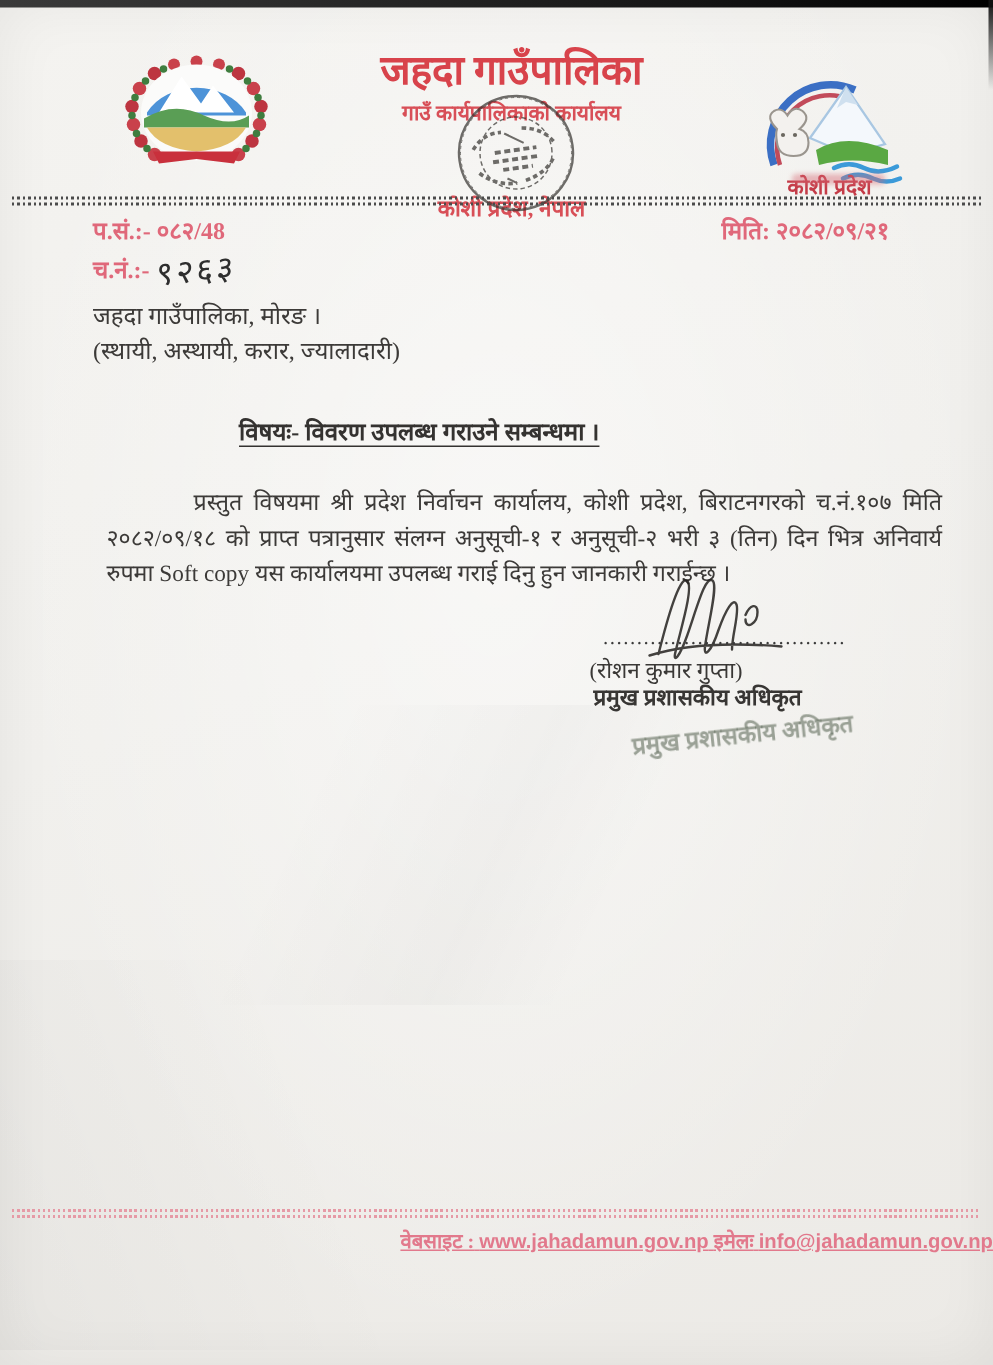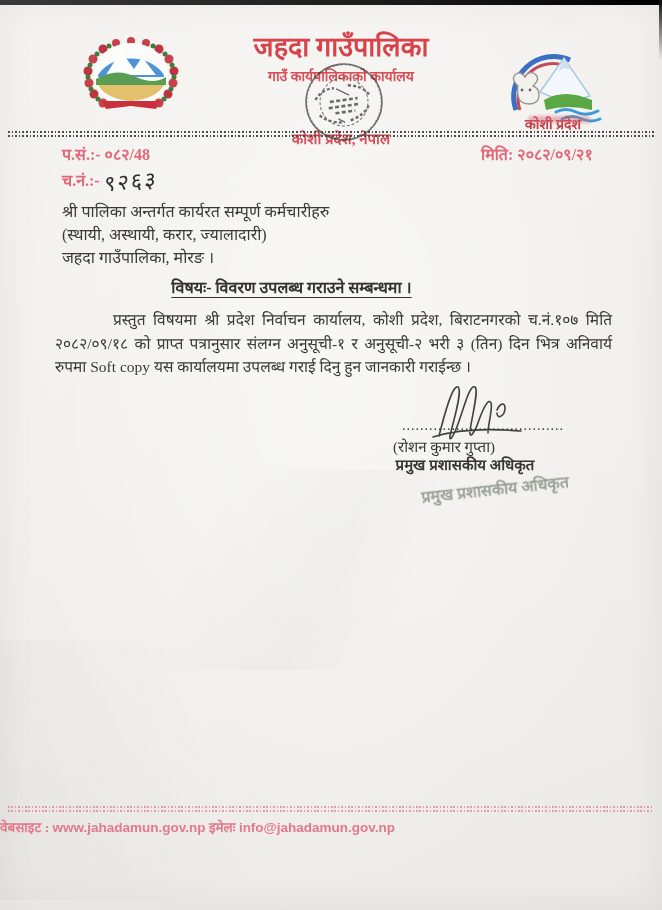--- a/index.html
+++ b/index.html
@@ -43,43 +43,43 @@
   
   .ref-left{position:absolute;left:62px;top:142px;color:#e0687a;font-size:16px;font-weight:bold;line-height:26px;}
   .ref-right{position:absolute;left:481px;top:142px;color:#e0687a;font-size:16px;font-weight:bold;line-height:26px;}
   .handwritten{display:inline-block;font-size:22px;color:#2e2e2e;font-weight:normal;
     transform:rotate(-5deg) skewX(-8deg);letter-spacing:2px;vertical-align:-3px;}
 
   
   .recipient{position:absolute;left:62px;top:200px;color:#3c3a38;font-size:16px;line-height:23px;}
 
   
-  .subject{position:absolute;left:12px;top:276px;width:559px;text-align:center;
+  .subject{position:absolute;left:0;top:276px;width:559px;text-align:center;
     color:#343230;font-size:16px;font-weight:bold;}
   .subject span{text-decoration:underline;text-underline-offset:4px;}
 
   
   .body-par{position:absolute;left:55px;top:308px;width:557px;color:#3c3a38;
-    font-size:15.5px;line-height:23.5px;text-align:justify;text-indent:58px;margin:0;font-family:Liberation Serif, serif;}
+    font-size:15.5px;line-height:23.5px;text-align:justify;text-indent:58px;margin:16px;font-family:Liberation Serif, serif;}
 
   
   .sig-svg{position:absolute;left:425px;top:378px;}
   .sig-dots{position:absolute;left:393px;top:418px;width:180px;color:#3a3a3a;
     font-size:14px;letter-spacing:1px;text-align:center;}
   .sig-name{position:absolute;left:393px;top:436px;width:160px;text-align:left;
     color:#3a3836;font-size:15px;}
   .sig-title{position:absolute;left:375px;top:454px;width:180px;text-align:center;
     color:#383634;font-size:15px;font-weight:bold;}
   .sig-stamp-text{position:absolute;left:405px;top:478px;width:180px;text-align:center;
     color:rgba(100,112,96,.62);font-size:16px;font-weight:bold;
     transform:rotate(-6deg);filter:blur(.4px);}
 
   
-  .footer{position:absolute;left:0;top:818px;width:662px;text-align:left;
-    color:#e2798c;font-size:13.5px;font-weight:bold;}
+  .footer{position:absolute;left:0;top:818px;width:662px;text-align:right;
+    color:#e2798c;font-size:13.5px;font-weight:bold;text-decoration:underline;}
   .footer .url{font-family:"Liberation Sans",sans-serif;font-weight:bold;color:#e2798c;}
 </style>
 </head>
 <body>
 
 <div class="page">
 
   <div class="scan-edge-top"></div>
   <div class="scan-edge-right"></div>
   <div class="crease1"></div>
@@ -171,23 +171,22 @@
     </div>
   </div>
   <div class="ref-right">
     <div>
       <span>मिति:</span>
       <span>२०८२/०९/२१</span>
     </div>
   </div>
 
   <div class="recipient">
-    <div>श्री पालिका अन्तर्गत कार्यरत सम्पूर्ण कर्मचारीहरु</div>
+    <div>जहदा गाउँपालिका, मोरङ ।</div>
     <div>(स्थायी, अस्थायी, करार, ज्यालादारी)</div>
-    <div>जहदा गाउँपालिका, मोरङ ।</div>
   </div>
 
   <div class="subject">
     <span>विषयः- विवरण उपलब्ध गराउने सम्बन्धमा ।</span>
   </div>
 
   <p class="body-par">प्रस्तुत विषयमा श्री प्रदेश निर्वाचन कार्यालय, कोशी प्रदेश, बिराटनगरको च.नं.१०७ मिति २०८२/०९/१८ को प्राप्त पत्रानुसार संलग्न अनुसूची-१ र अनुसूची-२ भरी ३ (तिन) दिन भित्र अनिवार्य रुपमा Soft copy यस कार्यालयमा उपलब्ध गराई दिनु हुन जानकारी गराईन्छ ।</p>
 
   <svg class="sig-svg" width="110" height="66" viewBox="0 0 110 66">
     <path d="M14,58 C20,34 28,6 33,9 C38,13 28,44 25,58 C24,64 28,60 33,46

